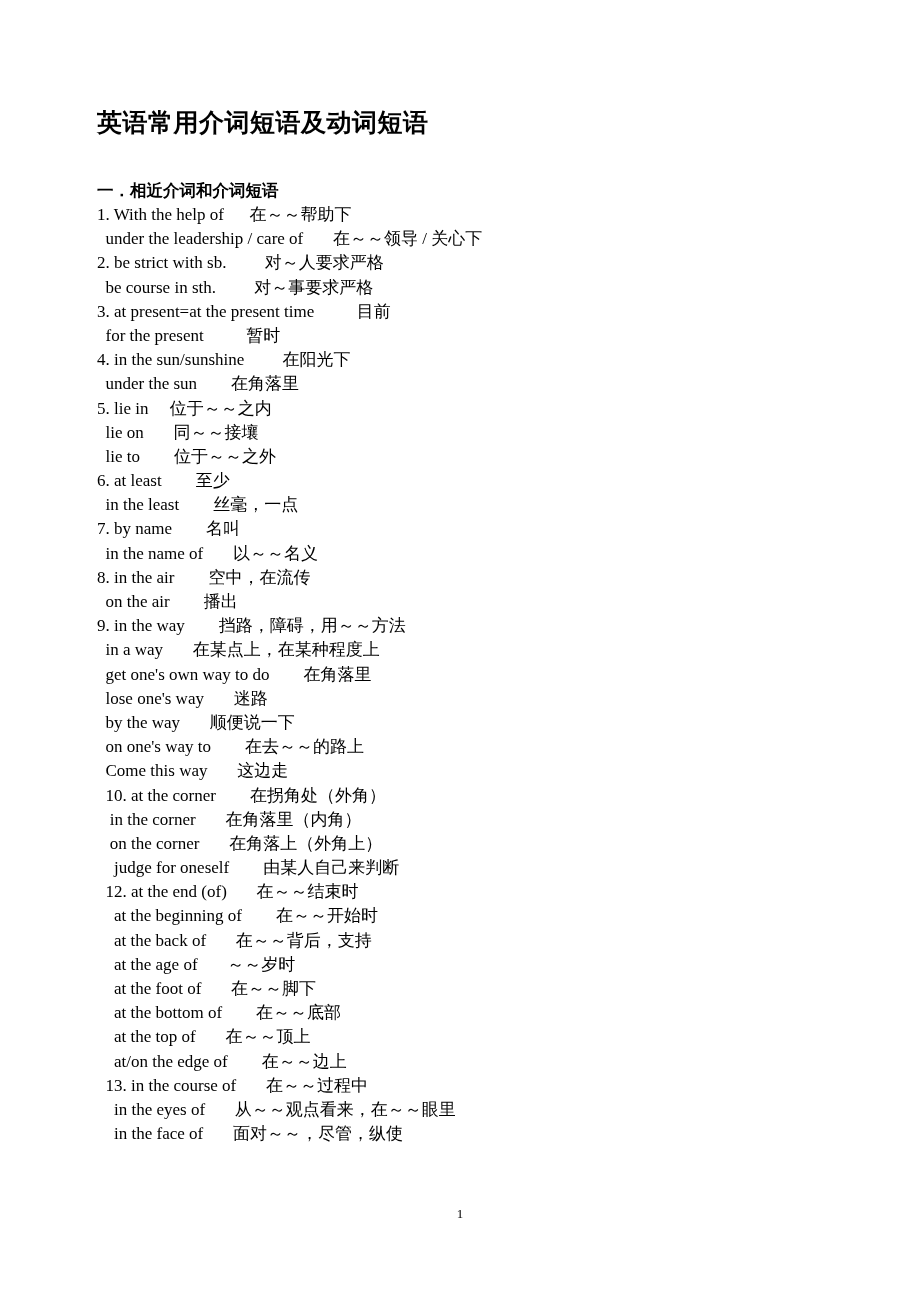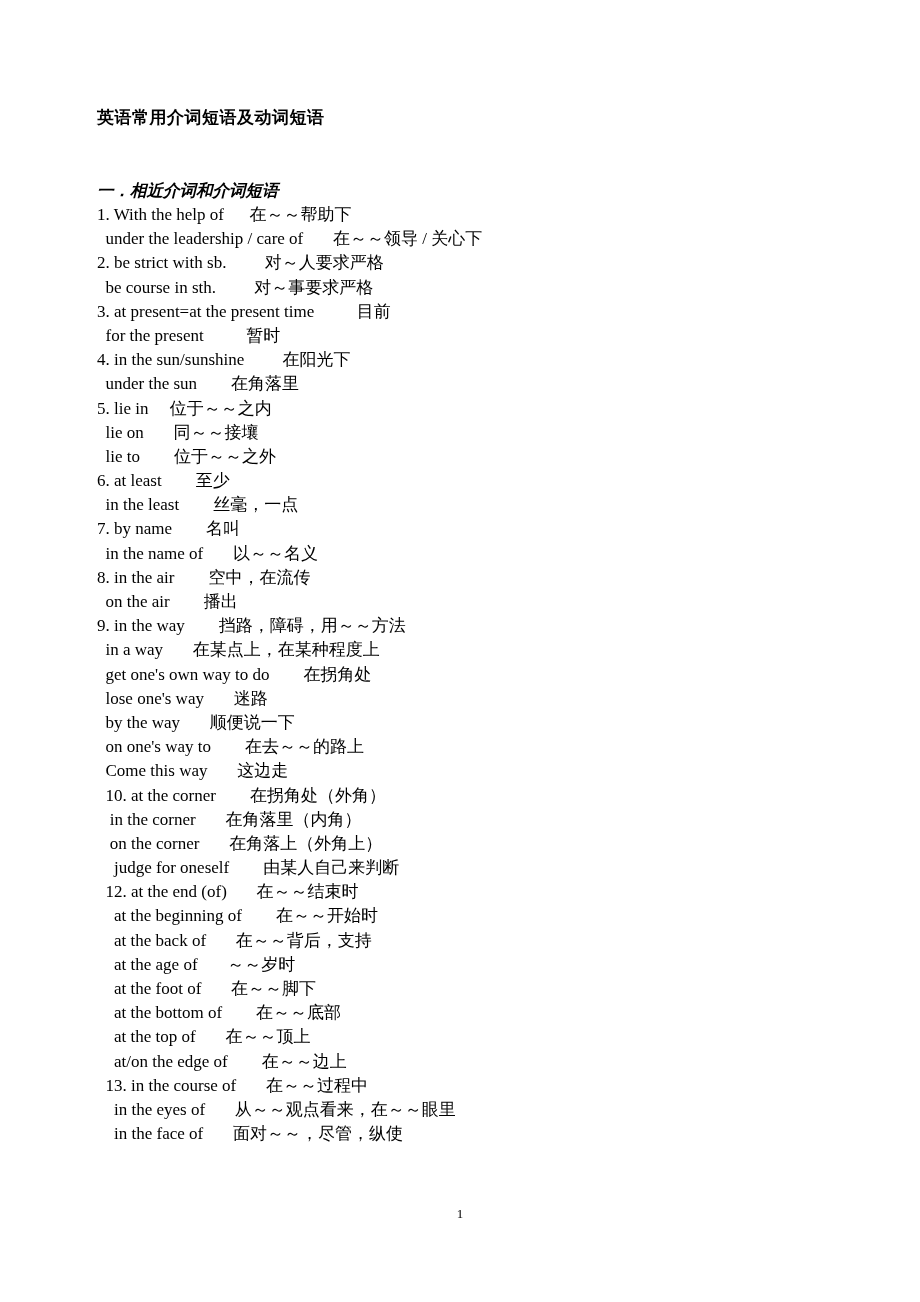--- a/index.html
+++ b/index.html
@@ -13,35 +13,34 @@
     height: 1302px;
     background: #ffffff;
     overflow: hidden;
     font-family: "Liberation Serif", "DejaVu Serif", serif;
     color: #000000;
   }
   .doc-title {
     position: absolute;
     left: 97px;
     top: 108px;
-    font-size: 17px;
+    font-size: 25px;
     font-weight: bold;
     letter-spacing: 0.5px;
     white-space: pre;
     line-height: 1.2;
   }
   .section-heading {
     position: absolute;
     left: 97px;
     top: 181px;
     font-size: 16.5px;
     font-weight: bold;
     white-space: pre;
     line-height: 1.2;
-    font-style: italic;
   }
   .body-block {
     position: absolute;
     left: 97px;
     top: 203px;
     width: 800px;
     font-size: 16.5px;
     line-height: 24.2px;
   }
   .line {
@@ -81,21 +80,21 @@
       <div class="line">  lie on       同～～接壤</div>
       <div class="line">  lie to        位于～～之外</div>
       <div class="line">6. at least        至少</div>
       <div class="line">  in the least        丝毫，一点</div>
       <div class="line">7. by name        名叫</div>
       <div class="line">  in the name of       以～～名义</div>
       <div class="line">8. in the air        空中，在流传</div>
       <div class="line">  on the air        播出</div>
       <div class="line">9. in the way        挡路，障碍，用～～方法</div>
       <div class="line">  in a way       在某点上，在某种程度上</div>
-      <div class="line">  get one's own way to do        在拐角处</div>
+      <div class="line">  get one's own way to do        在角落里</div>
       <div class="line">  lose one's way       迷路</div>
       <div class="line">  by the way       顺便说一下</div>
       <div class="line">  on one's way to        在去～～的路上</div>
       <div class="line">  Come this way       这边走</div>
       <div class="line">  10. at the corner        在拐角处（外角）</div>
       <div class="line">   in the corner       在角落里（内角）</div>
       <div class="line">   on the corner       在角落上（外角上）</div>
       <div class="line">    judge for oneself        由某人自己来判断</div>
       <div class="line">  12. at the end (of)       在～～结束时</div>
       <div class="line">    at the beginning of        在～～开始时</div>

